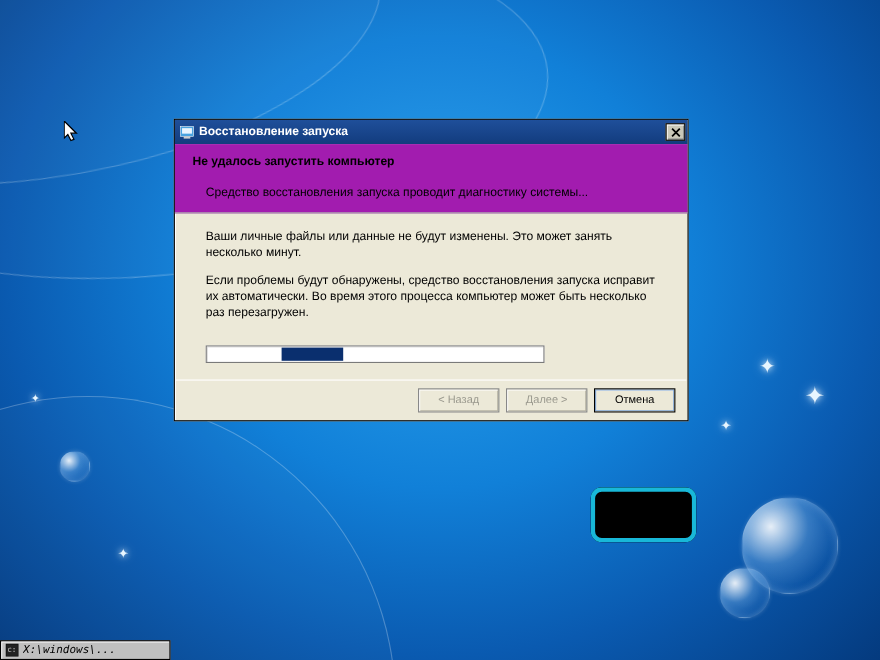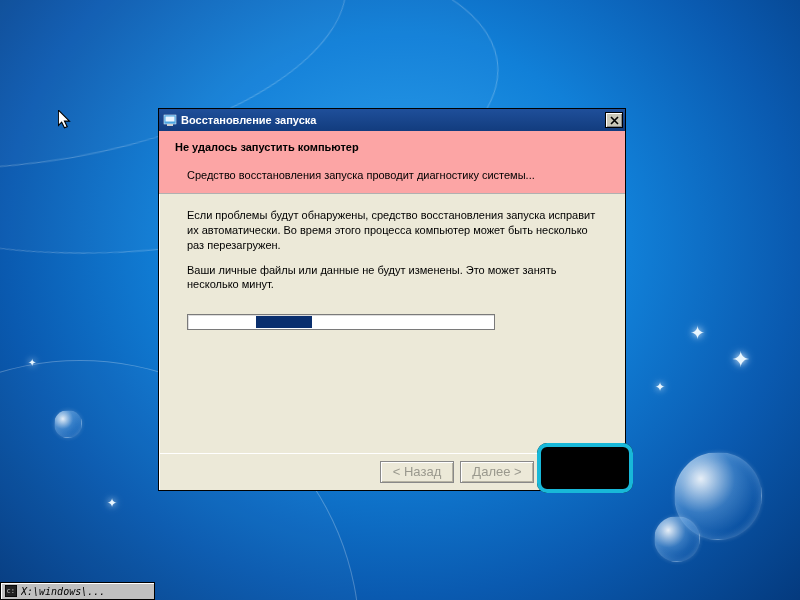--- a/index.html
+++ b/index.html
@@ -14,37 +14,37 @@
   .sw2 { width:700px; height:300px; left:-200px; top:-50px; transform:rotate(-6deg); }
   .sw3 { width:560px; height:560px; left:-200px; bottom:-320px; }
   .sparkle { position:absolute; color:#e8f6ff; text-shadow:0 0 6px rgba(255,255,255,.9),0 0 12px rgba(160,210,255,.8); pointer-events:none; }
   .orb { position:absolute; border-radius:50%; pointer-events:none; }
   .orb-inner { width:100%; height:100%; border-radius:50%; background:radial-gradient(circle at 30% 30%, rgba(255,255,255,.9), rgba(160,210,255,.3) 40%, rgba(40,120,210,.15) 70%, rgba(10,50,110,.1)); box-shadow:0 0 8px rgba(200,230,255,.3) inset, 0 0 4px rgba(255,255,255,.18); border:1px solid rgba(255,255,255,.15); }
 
   .cursor { position:absolute; left:58px; top:110px; width:14px; height:20px; z-index:50; }
   .cursor svg { width:14px; height:20px; display:block; }
 
   .dialog {
-    position:absolute; left:158px; top:108px; width:468px; height:383px;
+    position:absolute; left:158px; top:108px; width:468px; height:275px;
     background:#ece9d8; border:1px solid #000; box-shadow: inset 1px 1px 0 #fff;
   }
   .titlebar {
     height:22px; background:linear-gradient(#1f4f9a,#123c7e);
     color:#fff; font-weight:bold; font-size:11px;
     display:flex; align-items:center; padding:0 2px 0 4px; user-select:none;
   }
   .titlebar .sys-icon { width:14px; height:14px; margin-right:4px; display:inline-flex; }
   .titlebar .title-text { flex:1; white-space:nowrap; overflow:hidden; text-overflow:ellipsis; }
   .titlebar .close-btn {
     width:18px; height:16px; background:#c9c7b8; border:1px solid #000; box-shadow: inset 1px 1px 0 #fff, inset -1px -1px 0 #888;
     display:flex; align-items:center; justify-content:center; cursor:pointer;
   }
   .titlebar .close-btn svg { width:9px; height:9px; display:block; }
 
-  .header-band { background:#fca5a5; padding:10px 16px 12px 16px; border-bottom:1px solid #b0b0b0; }
+  .header-band { background:#a21caf; padding:10px 16px 12px 16px; border-bottom:1px solid #b0b0b0; }
   .header-band .h-title { font-size:11px; font-weight:bold; color:#000; margin:0 0 4px 0; }
   .header-band .h-sub { font-size:11px; color:#000; margin:16px 0 0 12px; }
 
   .body-area { padding:14px 28px 0 28px; font-size:11px; color:#000; line-height:1.35; }
   .body-area p { margin:0 0 10px 0; }
 
   .progress-track {
     margin:22px 0 8px 0; height:16px; width:308px; border:1px solid #7a7a7a;
     background:#fff; position:relative; box-shadow: inset 1px 1px 0 #ddd;
   }
@@ -52,21 +52,21 @@
     position:absolute; top:1px; bottom:1px; left:68px; width:56px;
     background:linear-gradient(#0a2f6e,#0a2f6e);
   }
   .progress-label { font-size:11px; margin-top:6px; }
 
   .button-bar {
     position:absolute; left:1px; right:1px; bottom:1px; height:36px; background:#ece9d8;
     border-top:1px solid #fff; display:flex; align-items:center; justify-content:flex-end; padding-right:10px; gap:6px;
   }
   .win-btn {
-    min-width:74px; height:22px; font-size:13px; font-family:inherit;
+    min-width:74px; height:22px; font-size:10px; font-family:inherit;
     background:#ece9d8; border:1px solid #888; box-shadow: inset 1px 1px 0 #fff, inset -1px -1px 0 #b5b2a2;
     cursor:pointer; padding:0 8px;
   }
   .win-btn:disabled { color:#9a998e; cursor:default; }
   .win-btn.focused { border:1px solid #000; box-shadow: inset 0 0 0 1px #7ea6d8, inset 1px 1px 0 #fff; }
 
   .highlight-ring {
     position:absolute; left:537px; top:443px; width:96px; height:50px;
     border-radius:10px; background:#000;
     box-shadow: inset 0 0 0 4px #18b8d8;
@@ -126,22 +126,22 @@
           </svg>
       </div>
     </div>
 
     <div class="header-band">
       <p class="h-title">Не удалось запустить компьютер</p>
       <p class="h-sub">Средство восстановления запуска проводит диагностику системы...</p>
     </div>
 
     <div class="body-area">
+      <p>Ваши личные файлы или данные не будут изменены. Это может занять несколько минут.</p>
       <p>Если проблемы будут обнаружены, средство восстановления запуска исправит их автоматически. Во время этого процесса компьютер может быть несколько раз перезагружен.</p>
-      <p>Ваши личные файлы или данные не будут изменены. Это может занять несколько минут.</p>
 
       <div class="progress-track">
         <div class="progress-chunk"></div>
       </div>
     </div>
 
     <div class="button-bar">
       <button class="win-btn" disabled="">&lt; Назад</button>
       <button class="win-btn" disabled="">Далее &gt;</button>
       <button class="win-btn focused">Отмена</button>

